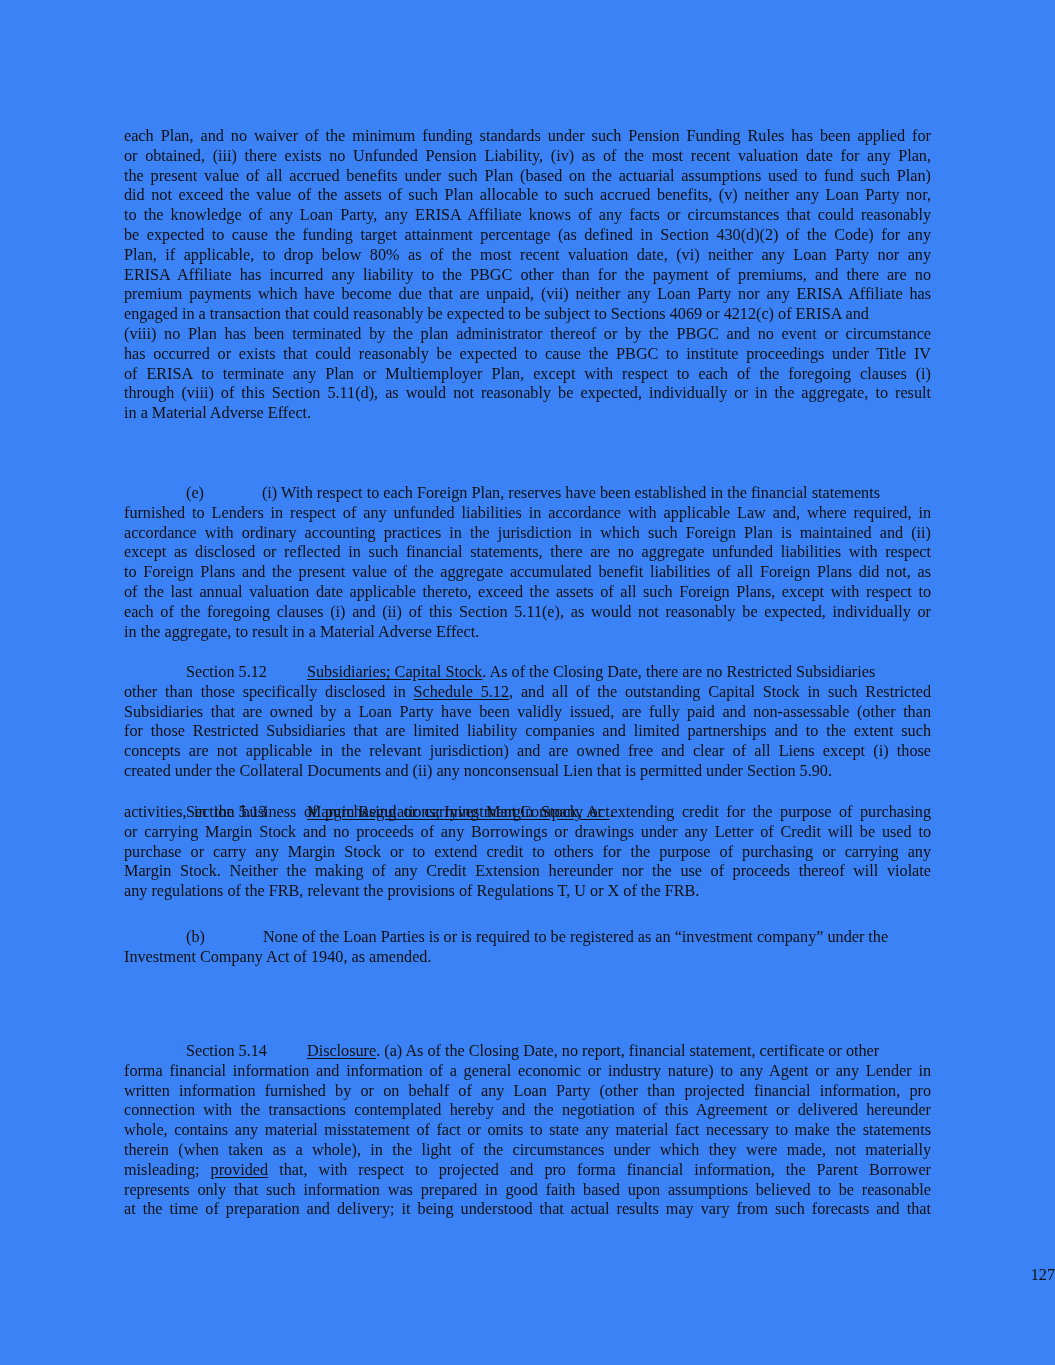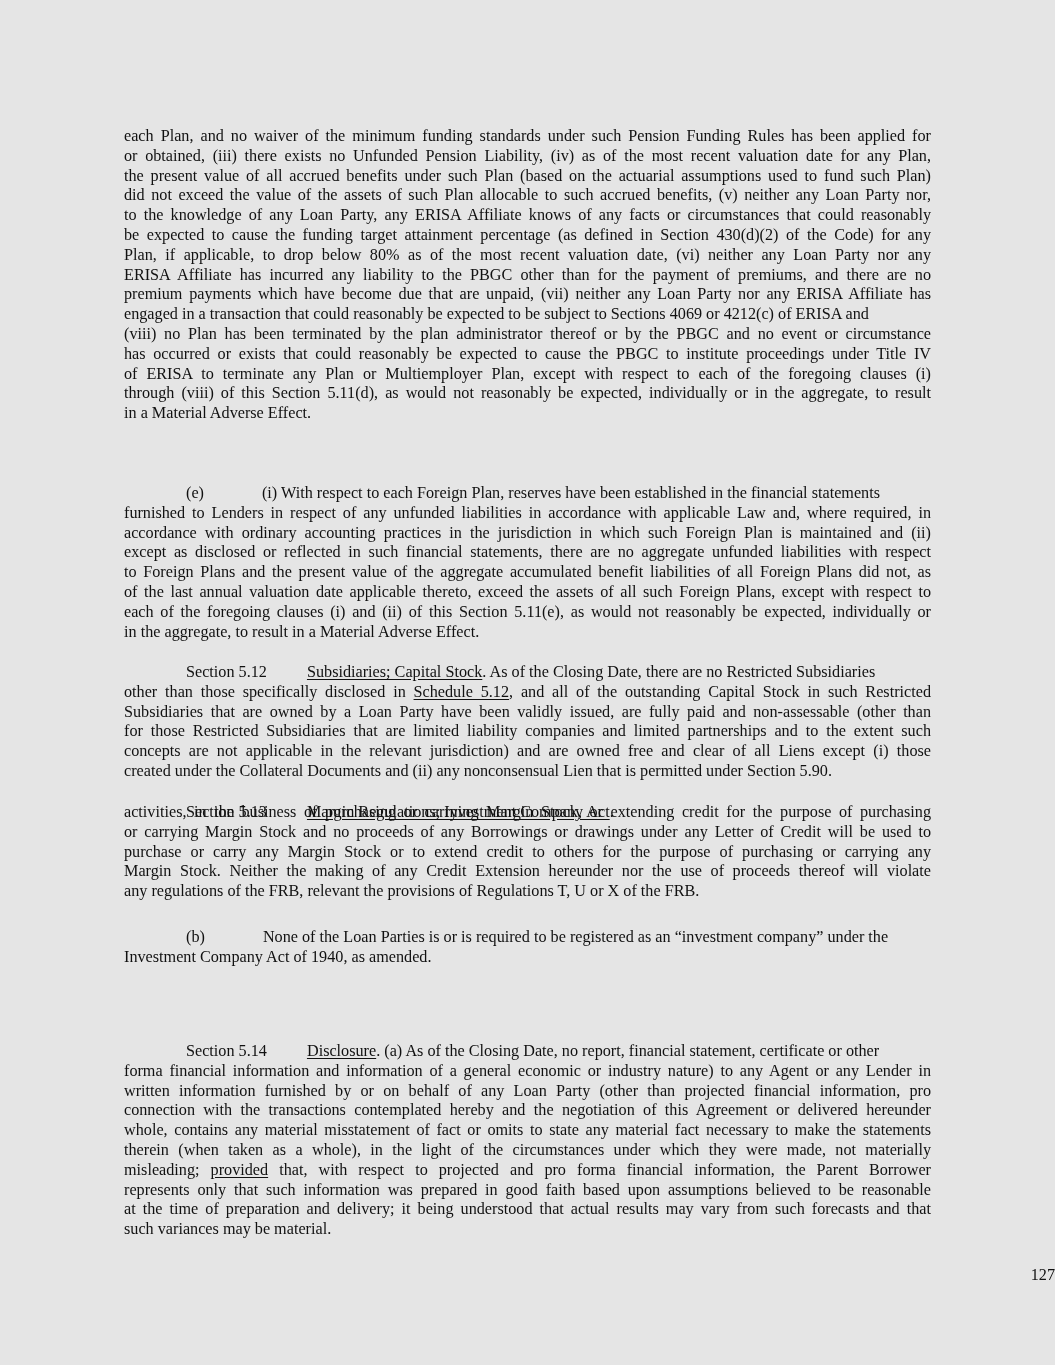--- a/index.html
+++ b/index.html
@@ -1,18 +1,18 @@
 <!DOCTYPE html>
 <html><head>
 <meta charset="utf-8">
 <style>
   html, body { margin: 0; padding: 0; background: #ffffff; }
   body { width: 1055px; height: 1365px; position: relative; overflow: hidden; }
   .page {
-    position: absolute; left: 0; top: 0; width: 1055px; height: 1365px; background: #e5e5e5;
+    position: absolute; left: 0; top: 0; width: 1055px; height: 1365px; background: #3b82f6;
     font-family: "Liberation Serif", "DejaVu Serif", serif; color: #111; font-size: 16.2px;
   }
   .para { position: absolute; left: 124px; width: 807px; }
   .line {
     display: block; height: 19.8px; line-height: 19.8px; white-space: nowrap;
     text-align: justify; text-align-last: justify; overflow: visible;
   }
   .line.last { text-align-last: left; }
   .ind { padding-left: 62px; margin-top: 40px; }
   .gap { display: inline-block; width: 58px; }
@@ -97,17 +97,16 @@
     <span class="line">forma financial information and information of a general economic or industry nature) to any Agent or any Lender in</span>
     <span class="line">written information furnished by or on behalf of any Loan Party (other than projected financial information, pro</span>
     <span class="line">connection with the transactions contemplated hereby and the negotiation of this Agreement or delivered hereunder</span>
     <span class="line">whole, contains any material misstatement of fact or omits to state any material fact necessary to make the statements</span>
     <span class="line">therein (when taken as a whole), in the light of the circumstances under which they were made, not materially</span>
     <span class="line">
       <span>misleading; </span><u>provided</u><span> that, with respect to projected and pro forma financial information, the Parent Borrower</span>
     </span>
     <span class="line">represents only that such information was prepared in good faith based upon assumptions believed to be reasonable</span>
     <span class="line">at the time of preparation and delivery; it being understood that actual results may vary from such forecasts and that</span>
-    <span class="line last">such variances may be material.</span>
   </div>
 
   <div class="pagenum">127</div>
 </div>
 
 </body></html>

